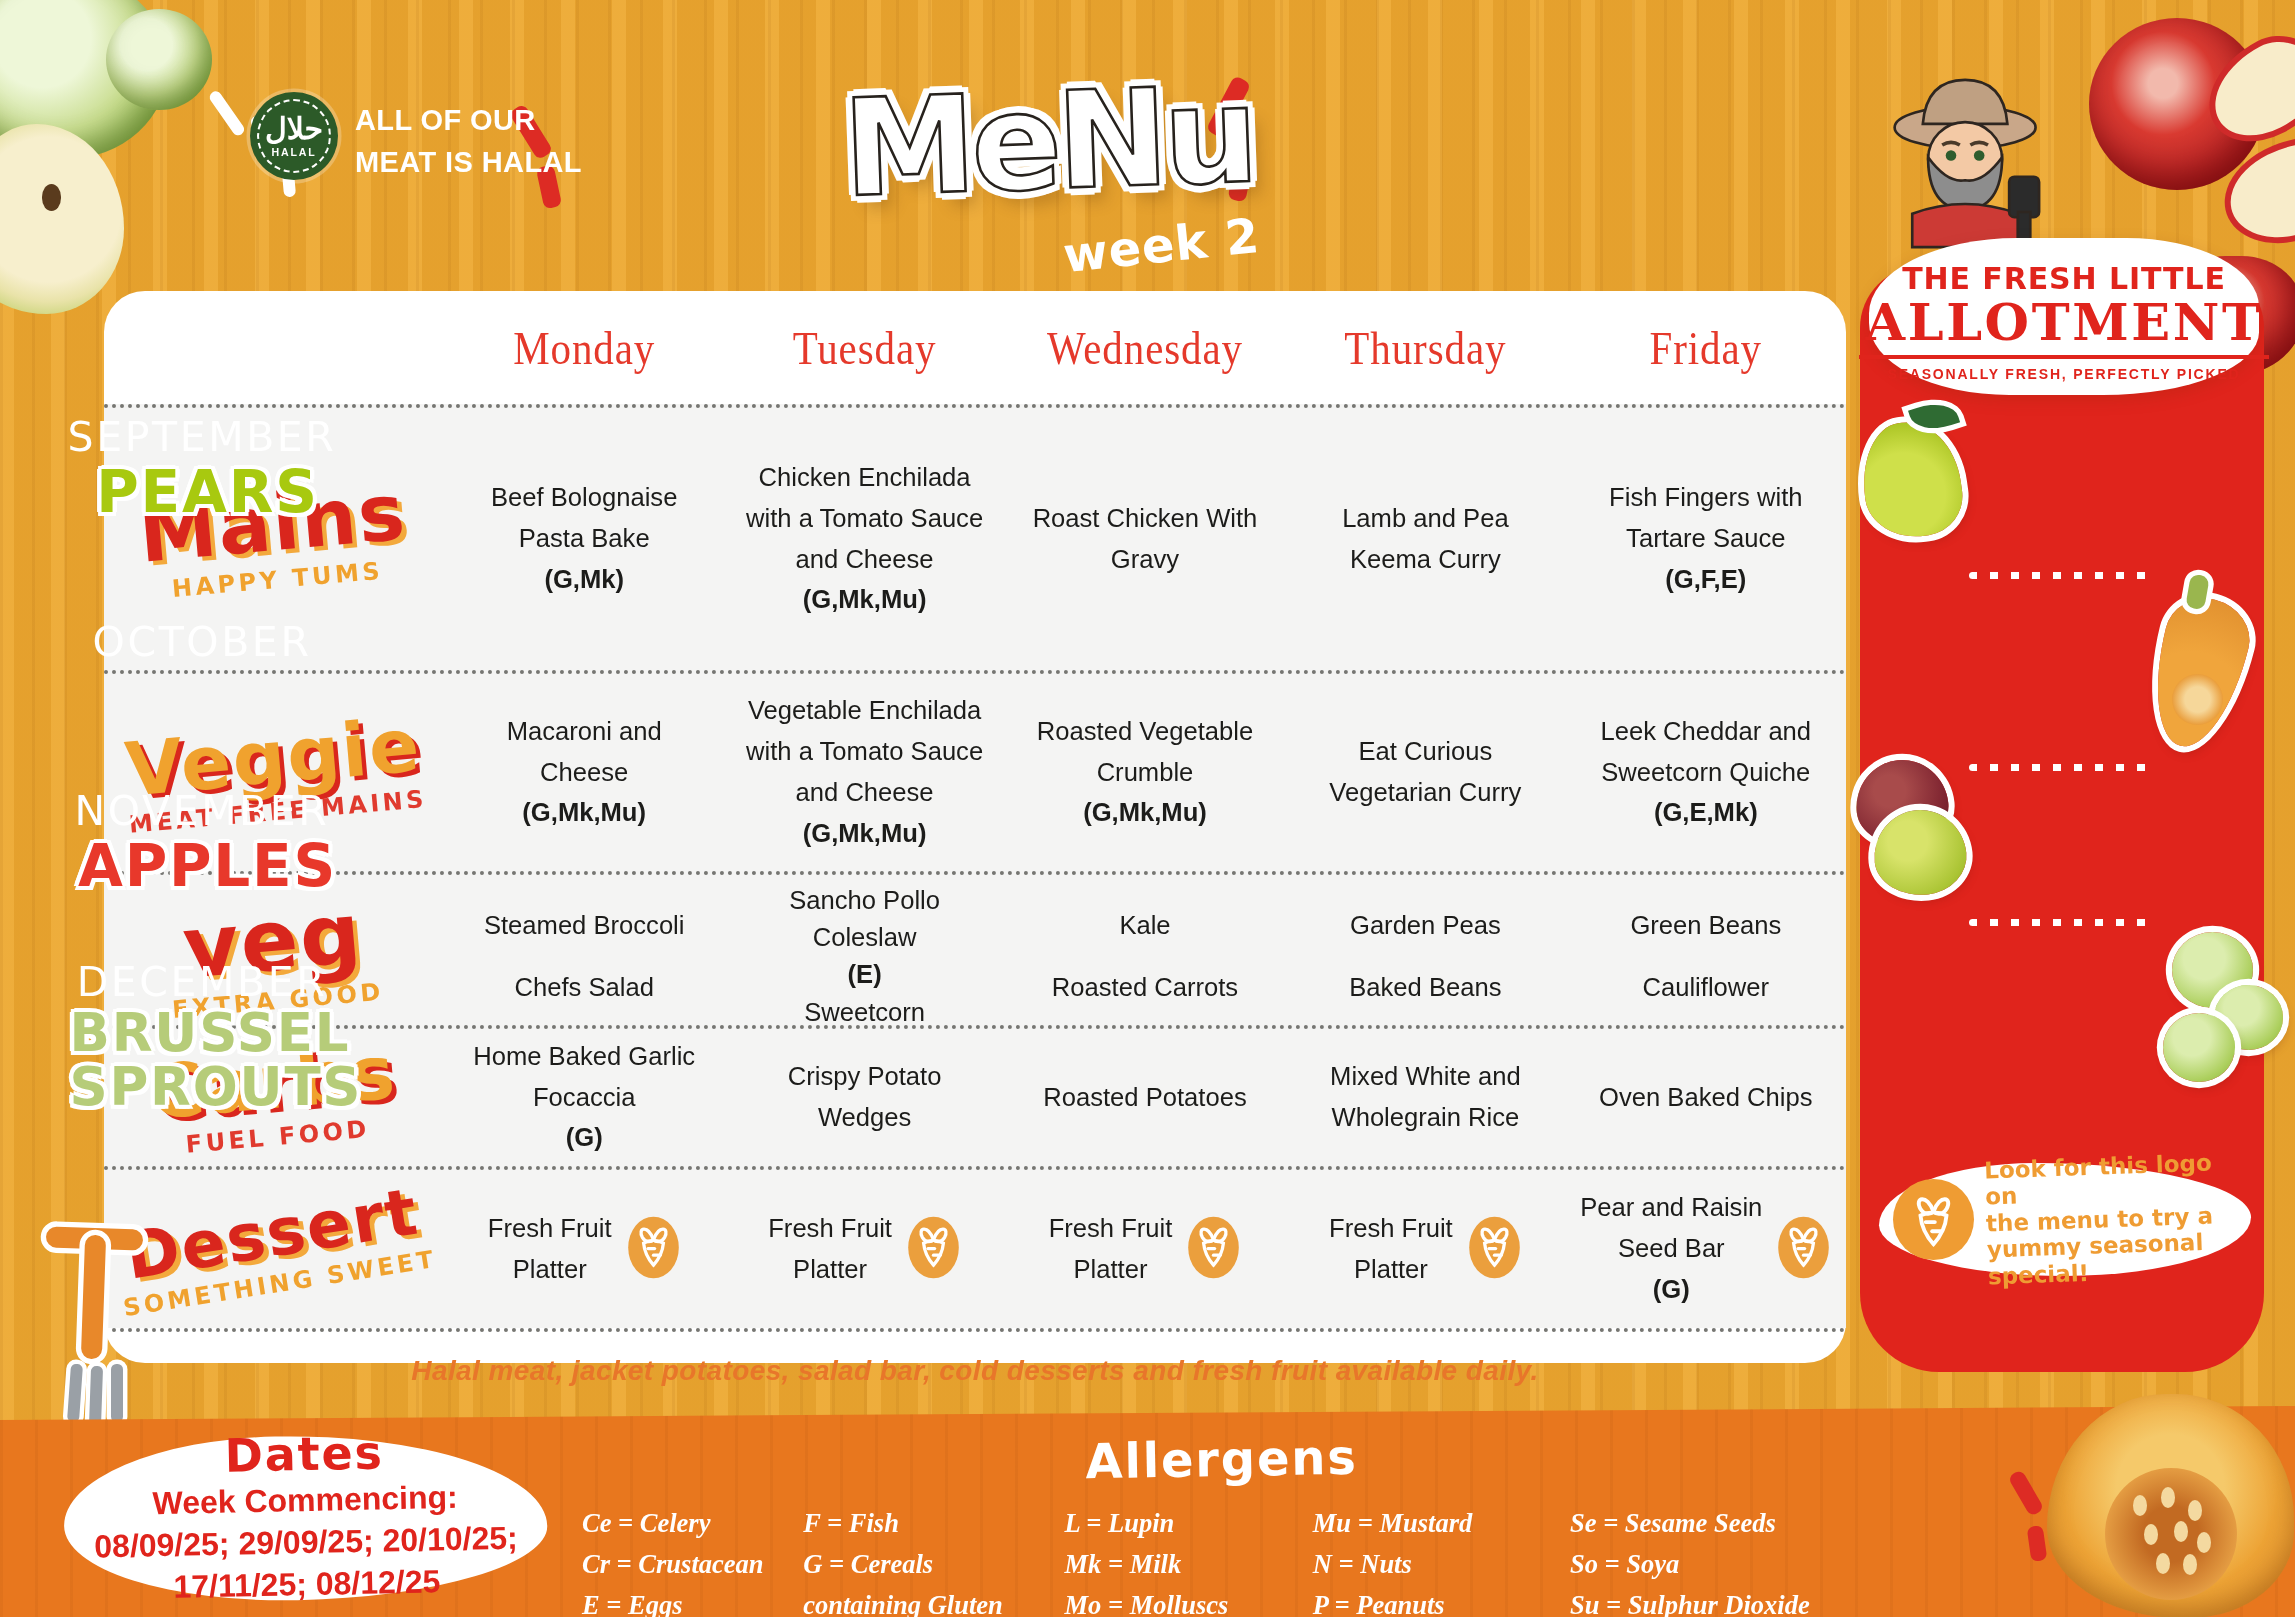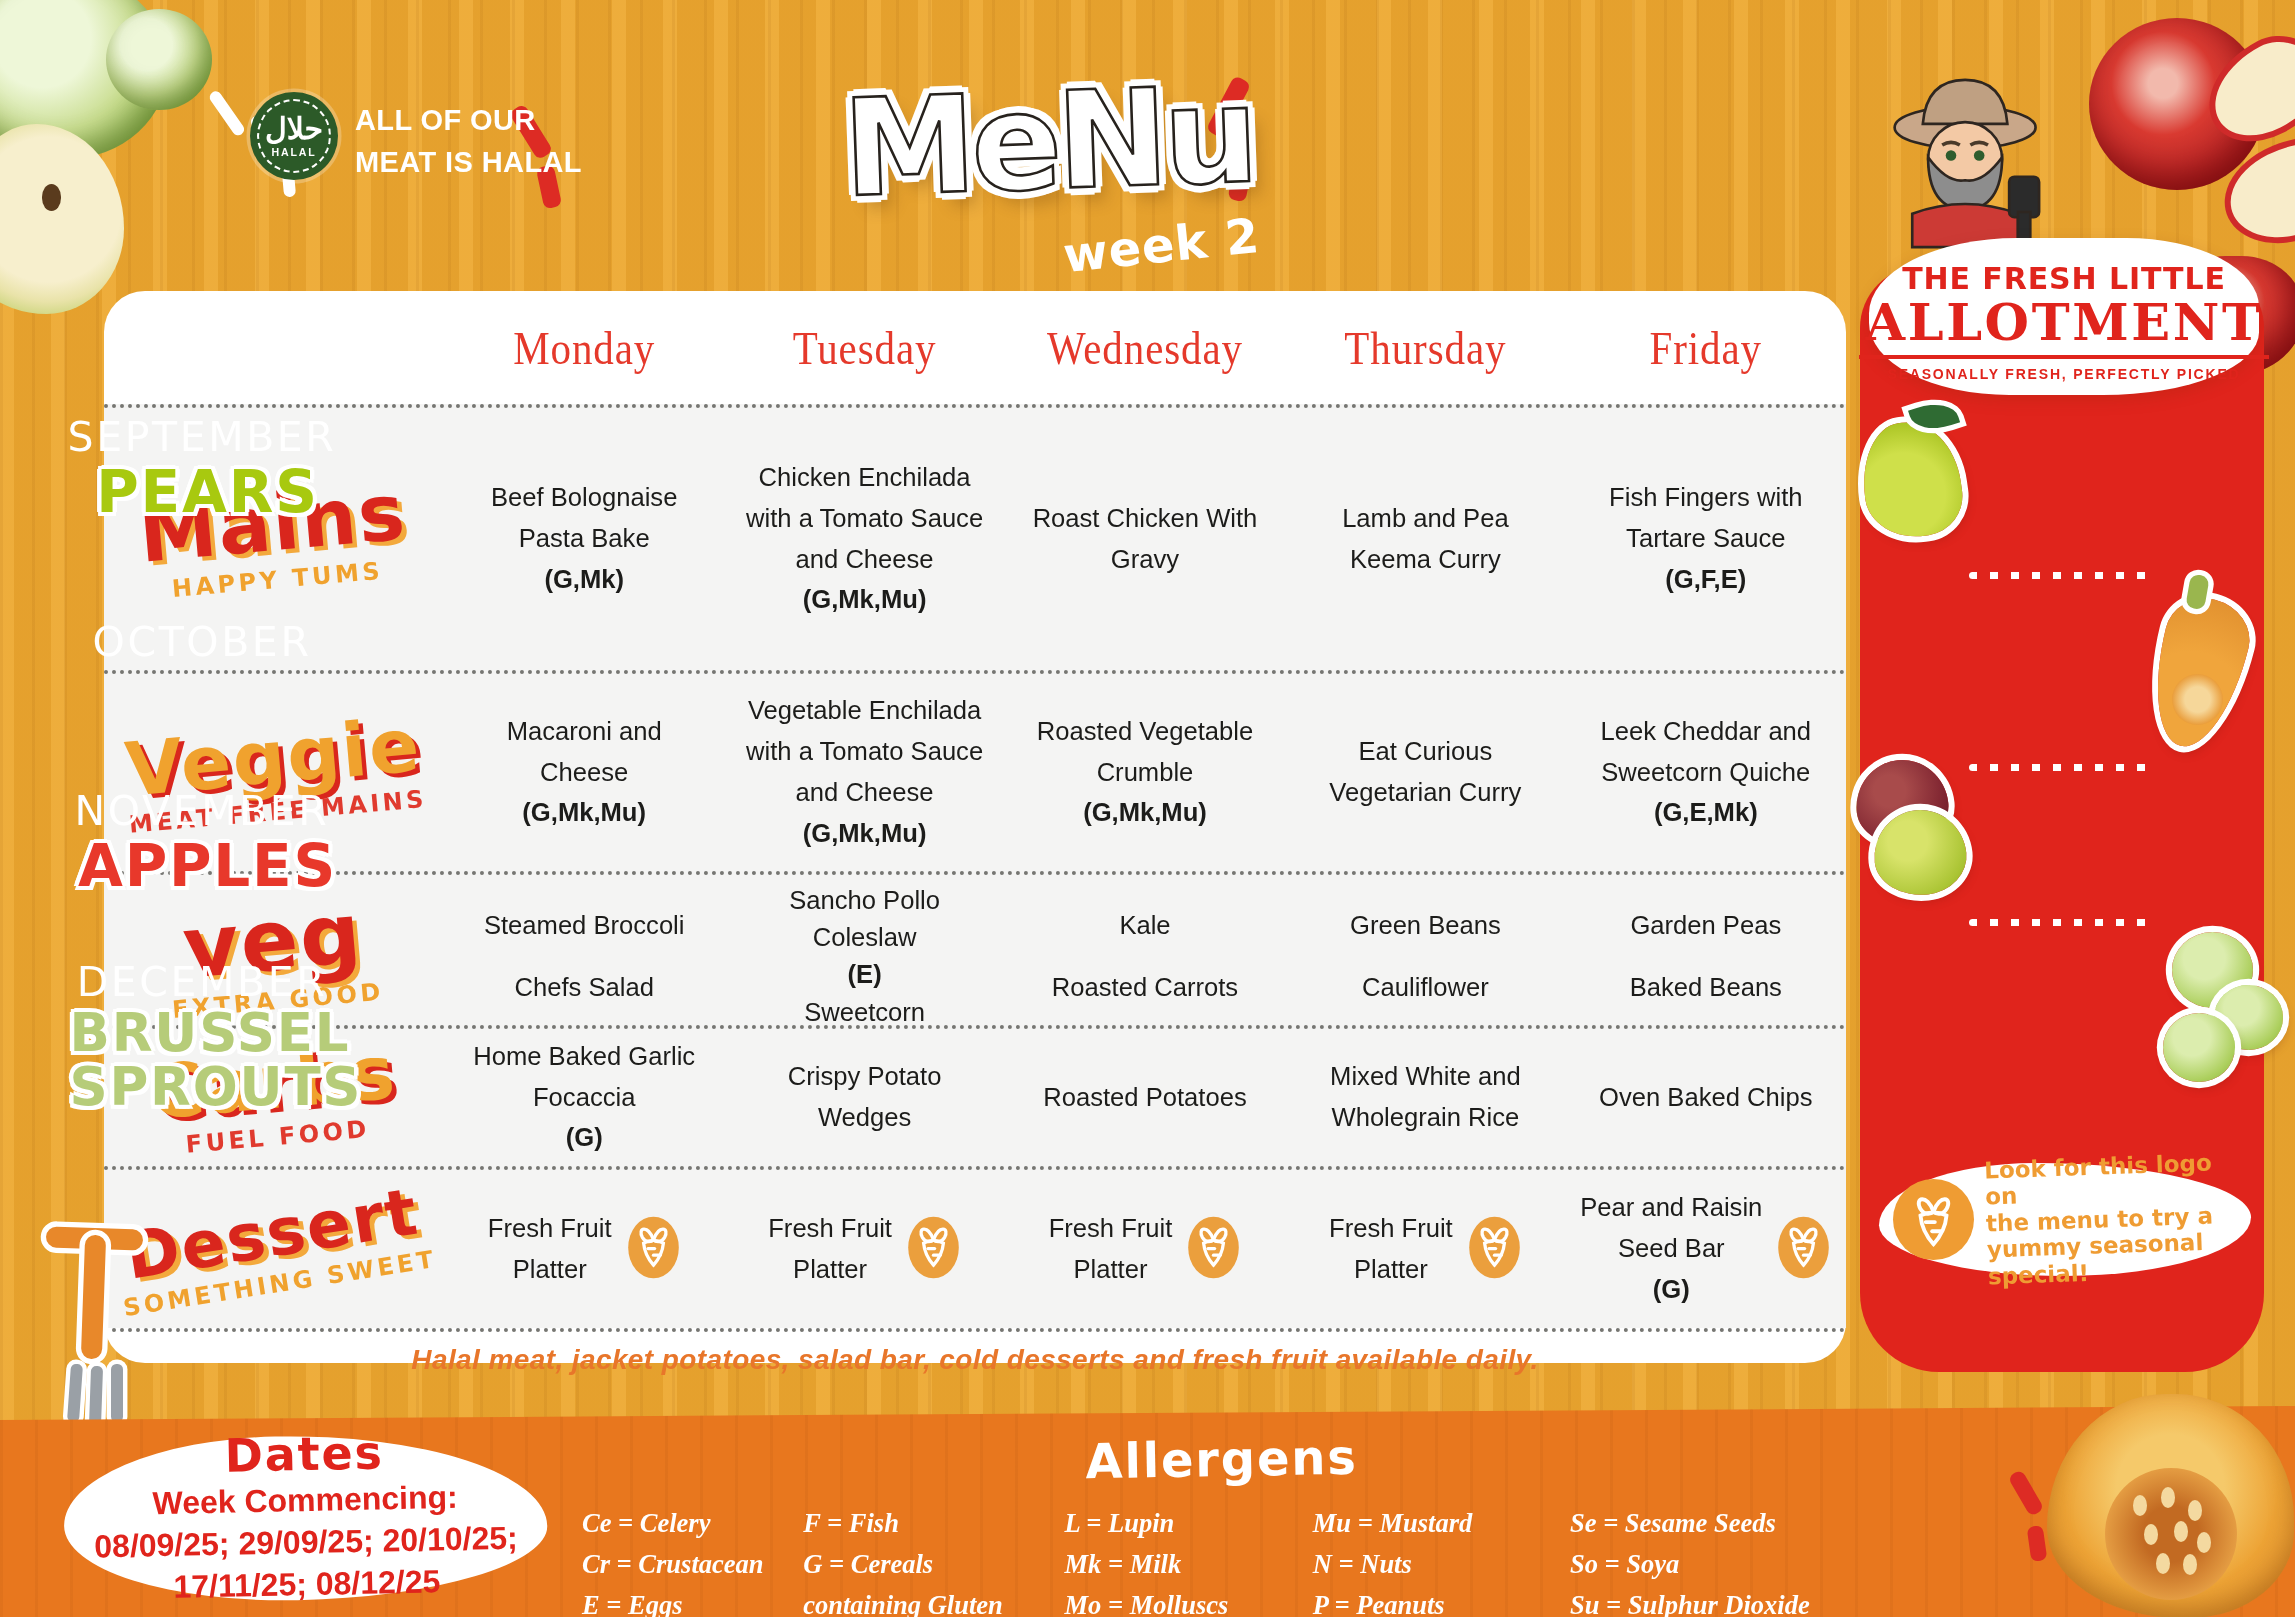--- a/index.html
+++ b/index.html
@@ -88,21 +88,21 @@
   .cell{display:flex;align-items:center;justify-content:center;padding:5.3px 8.8px;}
   .cell-lines{display:flex;flex-direction:column;justify-content:center;align-items:center;
     width:100%;height:100%;text-align:center;font-size:25.6px;color:#1c1c1a;line-height:1.32;}
   .cell-lines div{margin:3.5px 0;}
   .row-veg .cell-lines{justify-content:space-evenly;padding:8.8px 0;}
   .row-veg .cell-lines div{margin:0;}
   .cell-lines .bold-line{font-weight:bold;}
   .row-dessert .cell{flex-direction:row;gap:14px;}
   .row-dessert .cell-lines{width:auto;height:auto;}
   .seasonal-badge{flex:0 0 auto;display:block;}
-  .note-row{border-top:4.4px dotted #767672;height:55px;display:flex;align-items:center;justify-content:center;}
+  .note-row{border-top:4.4px dotted #767672;height:55px;display:flex;align-items:flex-end;justify-content:center;}
   .daily-note{color:#e8762a;font-weight:bold;font-style:italic;font-size:28px;letter-spacing:0.4px;}
 
   
   .side-panel{position:absolute;left:1860px;top:266px;width:404px;height:1106px;background:#e0241c;
     border-radius:62px 62px 79px 79px;}
   .brand-card{position:absolute;left:1869px;top:238px;width:390px;height:157px;background:#fff;
     border-radius:38% 34% 40% 36%/48% 44% 40% 46%;display:flex;flex-direction:column;align-items:center;
     justify-content:center;box-shadow:0 5.3px 16px rgba(120,40,0,.18);}
   .brand-top{color:#e0241c;font-weight:900;font-size:30px;letter-spacing:0.9px;
     font-family:"DejaVu Sans",sans-serif;margin-top:10px;}
@@ -324,28 +324,28 @@
           </div>
         </div>
       <div class="cell">
           <div class="cell-lines">
             <div>Kale</div>
             <div>Roasted Carrots</div>
           </div>
         </div>
       <div class="cell">
           <div class="cell-lines">
+            <div>Garden Peas</div>
+            <div>Baked Beans</div>
+          </div>
+        </div>
+      <div class="cell">
+          <div class="cell-lines">
             <div>Green Beans</div>
             <div>Cauliflower</div>
-          </div>
-        </div>
-      <div class="cell">
-          <div class="cell-lines">
-            <div>Garden Peas</div>
-            <div>Baked Beans</div>
           </div>
         </div>
     </div>
 
     <div class="menu-row row-carbs">
       <div class="label-cell">
         <div class="label-wrap">
           <div class="row-label orange-big">Carbs</div>
           <div class="row-tagline red-tag">FUEL FOOD</div>
         </div>

